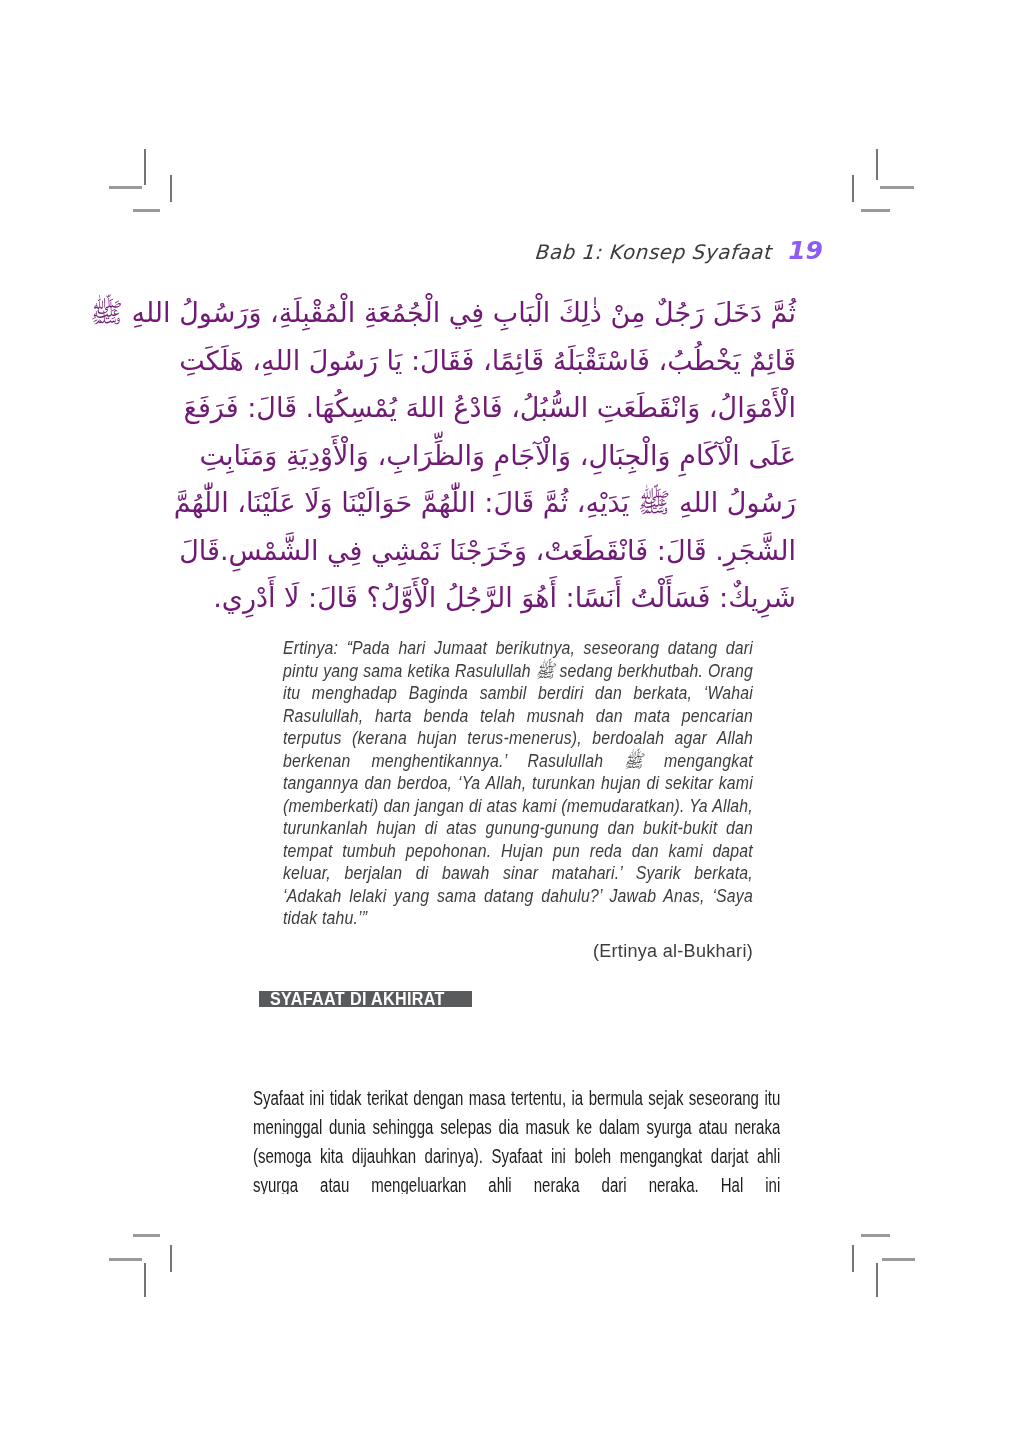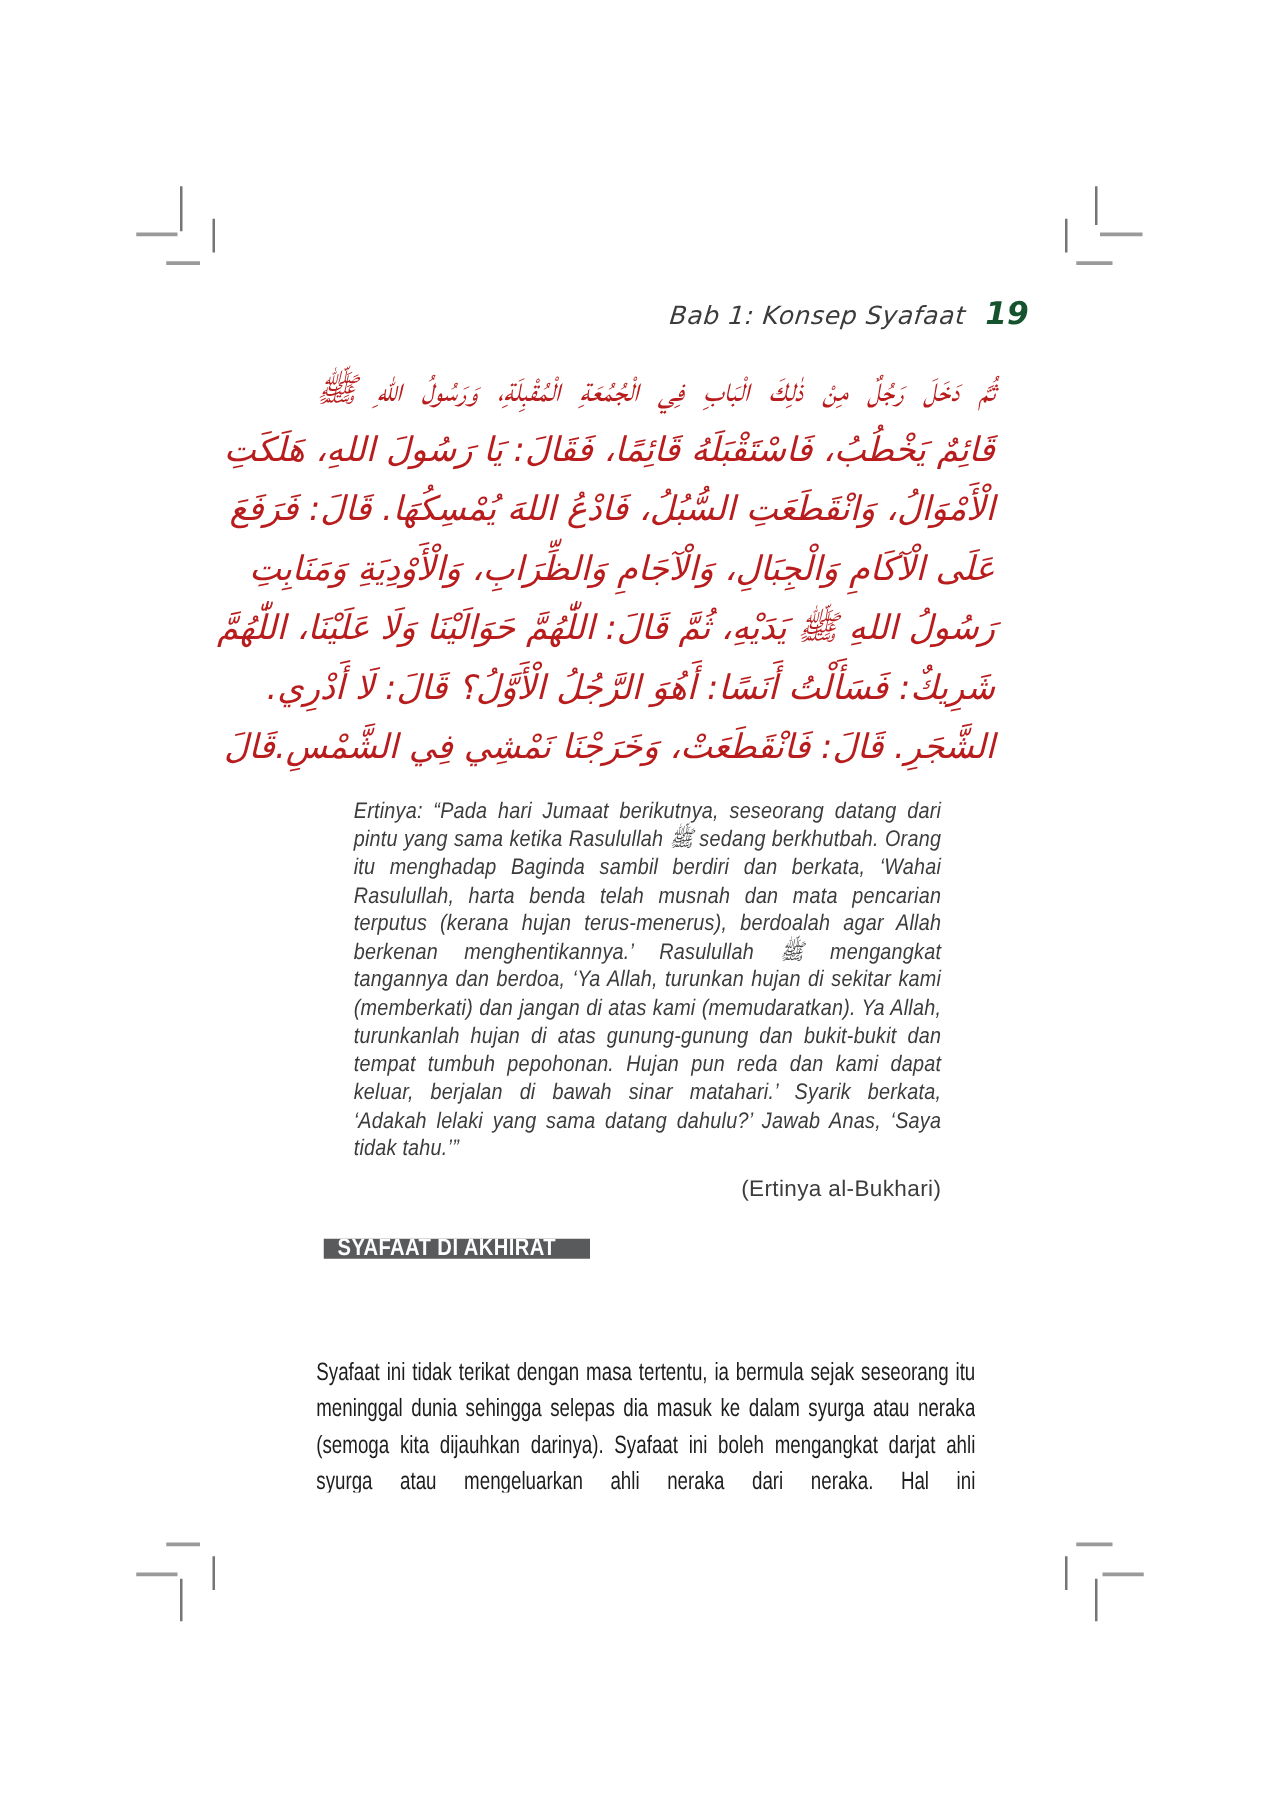--- a/index.html
+++ b/index.html
@@ -33,36 +33,35 @@
     font-size: 20px;
     letter-spacing: 0.5px;
     color: #3b3b3b;
     transform: skewX(-6deg);
   }
   .page-number {
     font-family: "DejaVu Sans", sans-serif;
     font-weight: bold;
     font-style: italic;
     font-size: 25px;
-    color: #14532d;
+    color: #8b5cf6;
     text-align: right;
   }
 
   
   .arabic-block {
     position: absolute;
     left: 253px;
     top: 289px;
     width: 543px;
     direction: rtl;
-    color: #b91c1c;
+    color: #701a75;
     font-family: "DejaVu Sans", "DejaVu Serif", sans-serif;
     font-size: 27px;
     line-height: 47.5px;
-    font-style: italic;
   }
   .arabic-line {
     text-align: justify;
     text-align-last: justify;
     height: 47.5px;
     white-space: nowrap;
   }
   .arabic-line.last {
     text-align: left;
     text-align-last: left;
@@ -169,22 +168,22 @@
     <span class="chapter-title">Bab 1: Konsep Syafaat</span>
     <span class="page-number">19</span>
   </div>
 
   <div class="arabic-block">
     <div class="arabic-line">ثُمَّ دَخَلَ رَجُلٌ مِنْ ذٰلِكَ الْبَابِ فِي الْجُمُعَةِ الْمُقْبِلَةِ، وَرَسُولُ اللهِ ﷺ</div>
     <div class="arabic-line">قَائِمٌ يَخْطُبُ، فَاسْتَقْبَلَهُ قَائِمًا، فَقَالَ: يَا رَسُولَ اللهِ، هَلَكَتِ</div>
     <div class="arabic-line">الْأَمْوَالُ، وَانْقَطَعَتِ السُّبُلُ، فَادْعُ اللهَ يُمْسِكُهَا. قَالَ: فَرَفَعَ</div>
     <div class="arabic-line">عَلَى الْآكَامِ وَالْجِبَالِ، وَالْآجَامِ وَالظِّرَابِ، وَالْأَوْدِيَةِ وَمَنَابِتِ</div>
     <div class="arabic-line">رَسُولُ اللهِ ﷺ يَدَيْهِ، ثُمَّ قَالَ: اللّٰهُمَّ حَوَالَيْنَا وَلَا عَلَيْنَا، اللّٰهُمَّ</div>
+    <div class="arabic-line">الشَّجَرِ. قَالَ: فَانْقَطَعَتْ، وَخَرَجْنَا نَمْشِي فِي الشَّمْسِ.قَالَ</div>
     <div class="arabic-line last">شَرِيكٌ: فَسَأَلْتُ أَنَسًا: أَهُوَ الرَّجُلُ الْأَوَّلُ؟ قَالَ: لَا أَدْرِي.</div>
-    <div class="arabic-line">الشَّجَرِ. قَالَ: فَانْقَطَعَتْ، وَخَرَجْنَا نَمْشِي فِي الشَّمْسِ.قَالَ</div>
   </div>
 
   <div class="translation-block">
     <div class="translation-inner">Ertinya: “Pada hari Jumaat berikutnya, seseorang datang dari pintu yang sama ketika Rasulullah ﷺ sedang berkhutbah. Orang itu menghadap Baginda sambil berdiri dan berkata, ‘Wahai Rasulullah, harta benda telah musnah dan mata pencarian terputus (kerana hujan terus-menerus), berdoalah agar Allah berkenan menghentikannya.’ Rasulullah ﷺ mengangkat tangannya dan berdoa, ‘Ya Allah, turunkan hujan di sekitar kami (memberkati) dan jangan di atas kami (memudaratkan). Ya Allah, turunkanlah hujan di atas gunung-gunung dan bukit-bukit dan tempat tumbuh pepohonan. Hujan pun reda dan kami dapat keluar, berjalan di bawah sinar matahari.’ Syarik berkata, ‘Adakah lelaki yang sama datang dahulu?’ Jawab Anas, ‘Saya tidak tahu.’”</div>
   </div>
 
   <div class="attribution">(Ertinya al-Bukhari)</div>
 
   <div class="section-heading">
     <span class="section-heading-label">SYAFAAT DI AKHIRAT</span>

